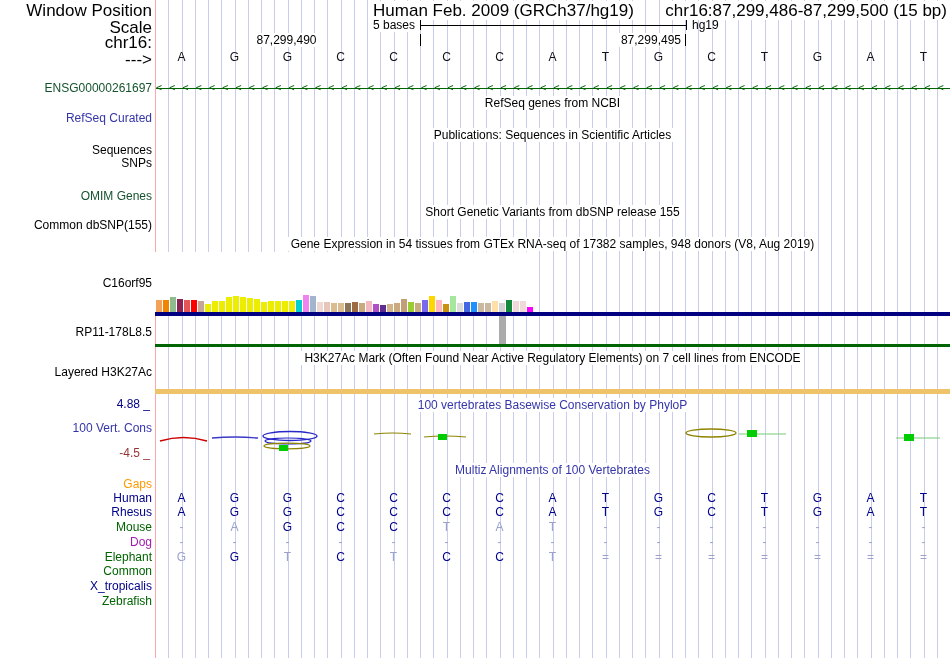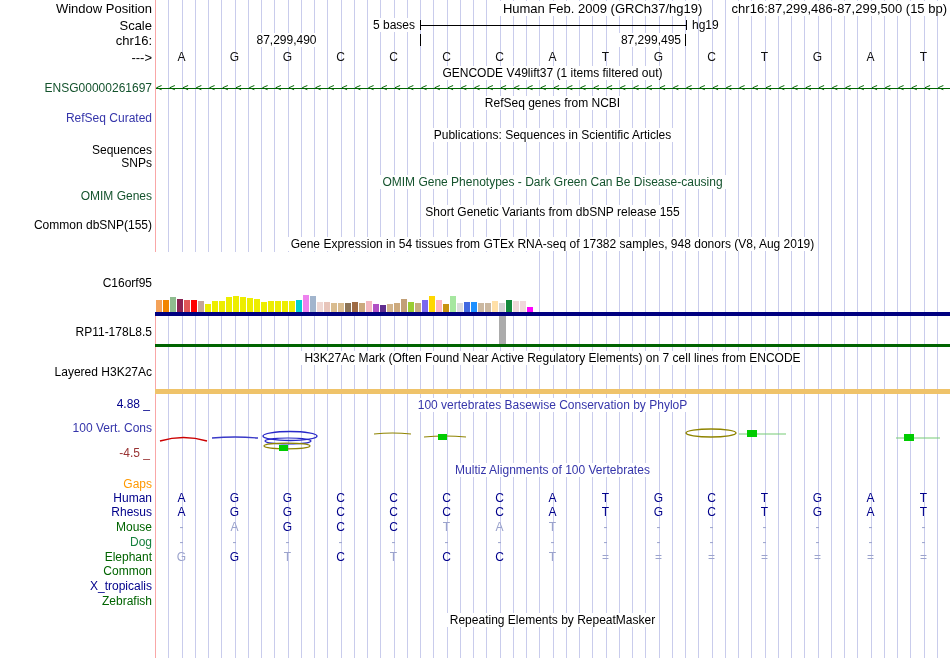--- a/index.html
+++ b/index.html
@@ -4,21 +4,21 @@
 <style>
   html,body{margin:0;padding:0;background:#fff;}
   #browser{position:relative;width:950px;height:658px;background:#fff;overflow:hidden;
     font-family:"Liberation Sans",sans-serif;font-size:12px;color:#000;}
   .grid{position:absolute;left:155px;top:0;width:795px;height:658px;z-index:0;
     background:repeating-linear-gradient(to right,#C9CCEC 0 1px,transparent 1px 13.25px);}
   .pink-line{position:absolute;left:155px;top:0;width:1px;height:658px;background:#F9A7A7;z-index:1;}
   .lbl{position:absolute;left:0;width:152px;text-align:right;white-space:nowrap;z-index:5;}
   .ctitle{position:absolute;left:155px;width:795px;text-align:center;white-space:nowrap;z-index:5;}
   .ctitle span{background:#fff;padding:0 3px;}
-  .hdr{font-size:13px;text-align:right;}
+  .hdr{font-size:17px;text-align:right;}
   .blue{color:#3535AA;} .green{color:#14532d;}
   .navy{color:#00008B;} .darkred{color:#993333;}
   .wbg span{background:#fff;padding:0 2px;}
   .hline{position:absolute;z-index:2;}
   .tick{position:absolute;width:1px;background:#000;z-index:5;}
   .base{position:absolute;transform:translateX(-50%);z-index:5;white-space:pre;}
   #gtex-box{position:absolute;left:155px;top:252px;width:379px;height:60px;background:#fff;z-index:1;}
   #gtex-box .bar{position:absolute;bottom:0;width:6px;}
   #gtex-highlight{position:absolute;left:499px;top:255px;width:7px;height:89px;background:#ABABAB;z-index:1;}
   #ensg-arrows{position:absolute;left:156px;top:82px;width:794px;height:12px;overflow:hidden;
@@ -67,33 +67,31 @@
       <span class="base" style="left: 552.5px; top: 50px; color: rgb(17, 17, 17);">A</span>
       <span class="base" style="left: 605.5px; top: 50px; color: rgb(17, 17, 17);">T</span>
       <span class="base" style="left: 658.5px; top: 50px; color: rgb(17, 17, 17);">G</span>
       <span class="base" style="left: 711.5px; top: 50px; color: rgb(17, 17, 17);">C</span>
       <span class="base" style="left: 764.5px; top: 50px; color: rgb(17, 17, 17);">T</span>
       <span class="base" style="left: 817.5px; top: 50px; color: rgb(17, 17, 17);">G</span>
       <span class="base" style="left: 870.5px; top: 50px; color: rgb(17, 17, 17);">A</span>
       <span class="base" style="left: 923.5px; top: 50px; color: rgb(17, 17, 17);">T</span>
     </div>
 
-  <div class="ctitle" style="top:66px;"><span>GENCODE V49lift37 (1 items filtered out)</span></div>
   <div class="lbl green" style="top:81px;">ENSG00000261697</div>
   <div class="hline" style="left:156px;top:88px;width:794px;height:1px;background:#006400;"></div>
   <div id="ensg-arrows">&lt;&lt;&lt;&lt;&lt;&lt;&lt;&lt;&lt;&lt;&lt;&lt;&lt;&lt;&lt;&lt;&lt;&lt;&lt;&lt;&lt;&lt;&lt;&lt;&lt;&lt;&lt;&lt;&lt;&lt;&lt;&lt;&lt;&lt;&lt;&lt;&lt;&lt;&lt;&lt;&lt;&lt;&lt;&lt;&lt;&lt;&lt;&lt;&lt;&lt;&lt;&lt;&lt;&lt;&lt;&lt;&lt;&lt;&lt;&lt;</div>
 
   <div class="ctitle" style="top:96px;"><span>RefSeq genes from NCBI</span></div>
   <div class="lbl blue" style="top:111px;">RefSeq Curated</div>
 
   <div class="ctitle" style="top:128px;"><span>Publications: Sequences in Scientific Articles</span></div>
   <div class="lbl" style="top:143px;">Sequences</div>
   <div class="lbl" style="top:156px;">SNPs</div>
 
-  <div class="ctitle green" style="top:175px;"><span>OMIM Gene Phenotypes - Dark Green Can Be Disease-causing</span></div>
   <div class="lbl green" style="top:189px;">OMIM Genes</div>
 
   <div class="ctitle" style="top:205px;"><span>Short Genetic Variants from dbSNP release 155</span></div>
   <div class="lbl" style="top:218px;">Common dbSNP(155)</div>
 
   <div class="ctitle" style="top:237px;"><span>Gene Expression in 54 tissues from GTEx RNA-seq of 17382 samples, 948 donors (V8, Aug 2019)</span></div>
   <div class="lbl" style="top:276px;">C16orf95</div>
   <div id="gtex-highlight"></div>
   <div id="gtex-box">
       <div class="bar" style="left: 1px; height: 12px; background: rgb(244, 162, 89);"></div>
@@ -224,21 +222,21 @@
       <span class="base" style="left: 446.5px; top: 520px; color: rgb(155, 163, 204);">T</span>
       <span class="base" style="left: 499.5px; top: 520px; color: rgb(155, 163, 204);">A</span>
       <span class="base" style="left: 552.5px; top: 520px; color: rgb(155, 163, 204);">T</span>
       <span class="base" style="left: 605.5px; top: 520px; color: rgb(155, 163, 204);">-</span>
       <span class="base" style="left: 658.5px; top: 520px; color: rgb(155, 163, 204);">-</span>
       <span class="base" style="left: 711.5px; top: 520px; color: rgb(155, 163, 204);">-</span>
       <span class="base" style="left: 764.5px; top: 520px; color: rgb(155, 163, 204);">-</span>
       <span class="base" style="left: 817.5px; top: 520px; color: rgb(155, 163, 204);">-</span>
       <span class="base" style="left: 870.5px; top: 520px; color: rgb(155, 163, 204);">-</span>
       <span class="base" style="left: 923.5px; top: 520px; color: rgb(155, 163, 204);">-</span>
-      <div class="lbl" style="top: 535px; color: #15803d;">Dog</div>
+      <div class="lbl" style="top: 535px; color: #a21caf;">Dog</div>
       <span class="base" style="left: 181.5px; top: 535px; color: rgb(155, 163, 204);">-</span>
       <span class="base" style="left: 234.5px; top: 535px; color: rgb(155, 163, 204);">-</span>
       <span class="base" style="left: 287.5px; top: 535px; color: rgb(155, 163, 204);">-</span>
       <span class="base" style="left: 340.5px; top: 535px; color: rgb(155, 163, 204);">-</span>
       <span class="base" style="left: 393.5px; top: 535px; color: rgb(155, 163, 204);">-</span>
       <span class="base" style="left: 446.5px; top: 535px; color: rgb(155, 163, 204);">-</span>
       <span class="base" style="left: 499.5px; top: 535px; color: rgb(155, 163, 204);">-</span>
       <span class="base" style="left: 552.5px; top: 535px; color: rgb(155, 163, 204);">-</span>
       <span class="base" style="left: 605.5px; top: 535px; color: rgb(155, 163, 204);">-</span>
       <span class="base" style="left: 658.5px; top: 535px; color: rgb(155, 163, 204);">-</span>
@@ -261,15 +259,14 @@
       <span class="base" style="left: 711.5px; top: 550px; color: rgb(155, 163, 204);">=</span>
       <span class="base" style="left: 764.5px; top: 550px; color: rgb(155, 163, 204);">=</span>
       <span class="base" style="left: 817.5px; top: 550px; color: rgb(155, 163, 204);">=</span>
       <span class="base" style="left: 870.5px; top: 550px; color: rgb(155, 163, 204);">=</span>
       <span class="base" style="left: 923.5px; top: 550px; color: rgb(155, 163, 204);">=</span>
       <div class="lbl" style="top: 564px; color: rgb(0, 100, 0);">Common</div>
       <div class="lbl" style="top: 579px; color: rgb(0, 0, 139);">X_tropicalis</div>
       <div class="lbl" style="top: 594px; color: rgb(0, 100, 0);">Zebrafish</div>
     </div>
 
-  <div class="ctitle" style="top:613px;"><span>Repeating Elements by RepeatMasker</span></div>
   <div class="lbl" style="top:645px;margin-top:37px;">RepeatMasker</div>
 </div>
 
 </body></html>

